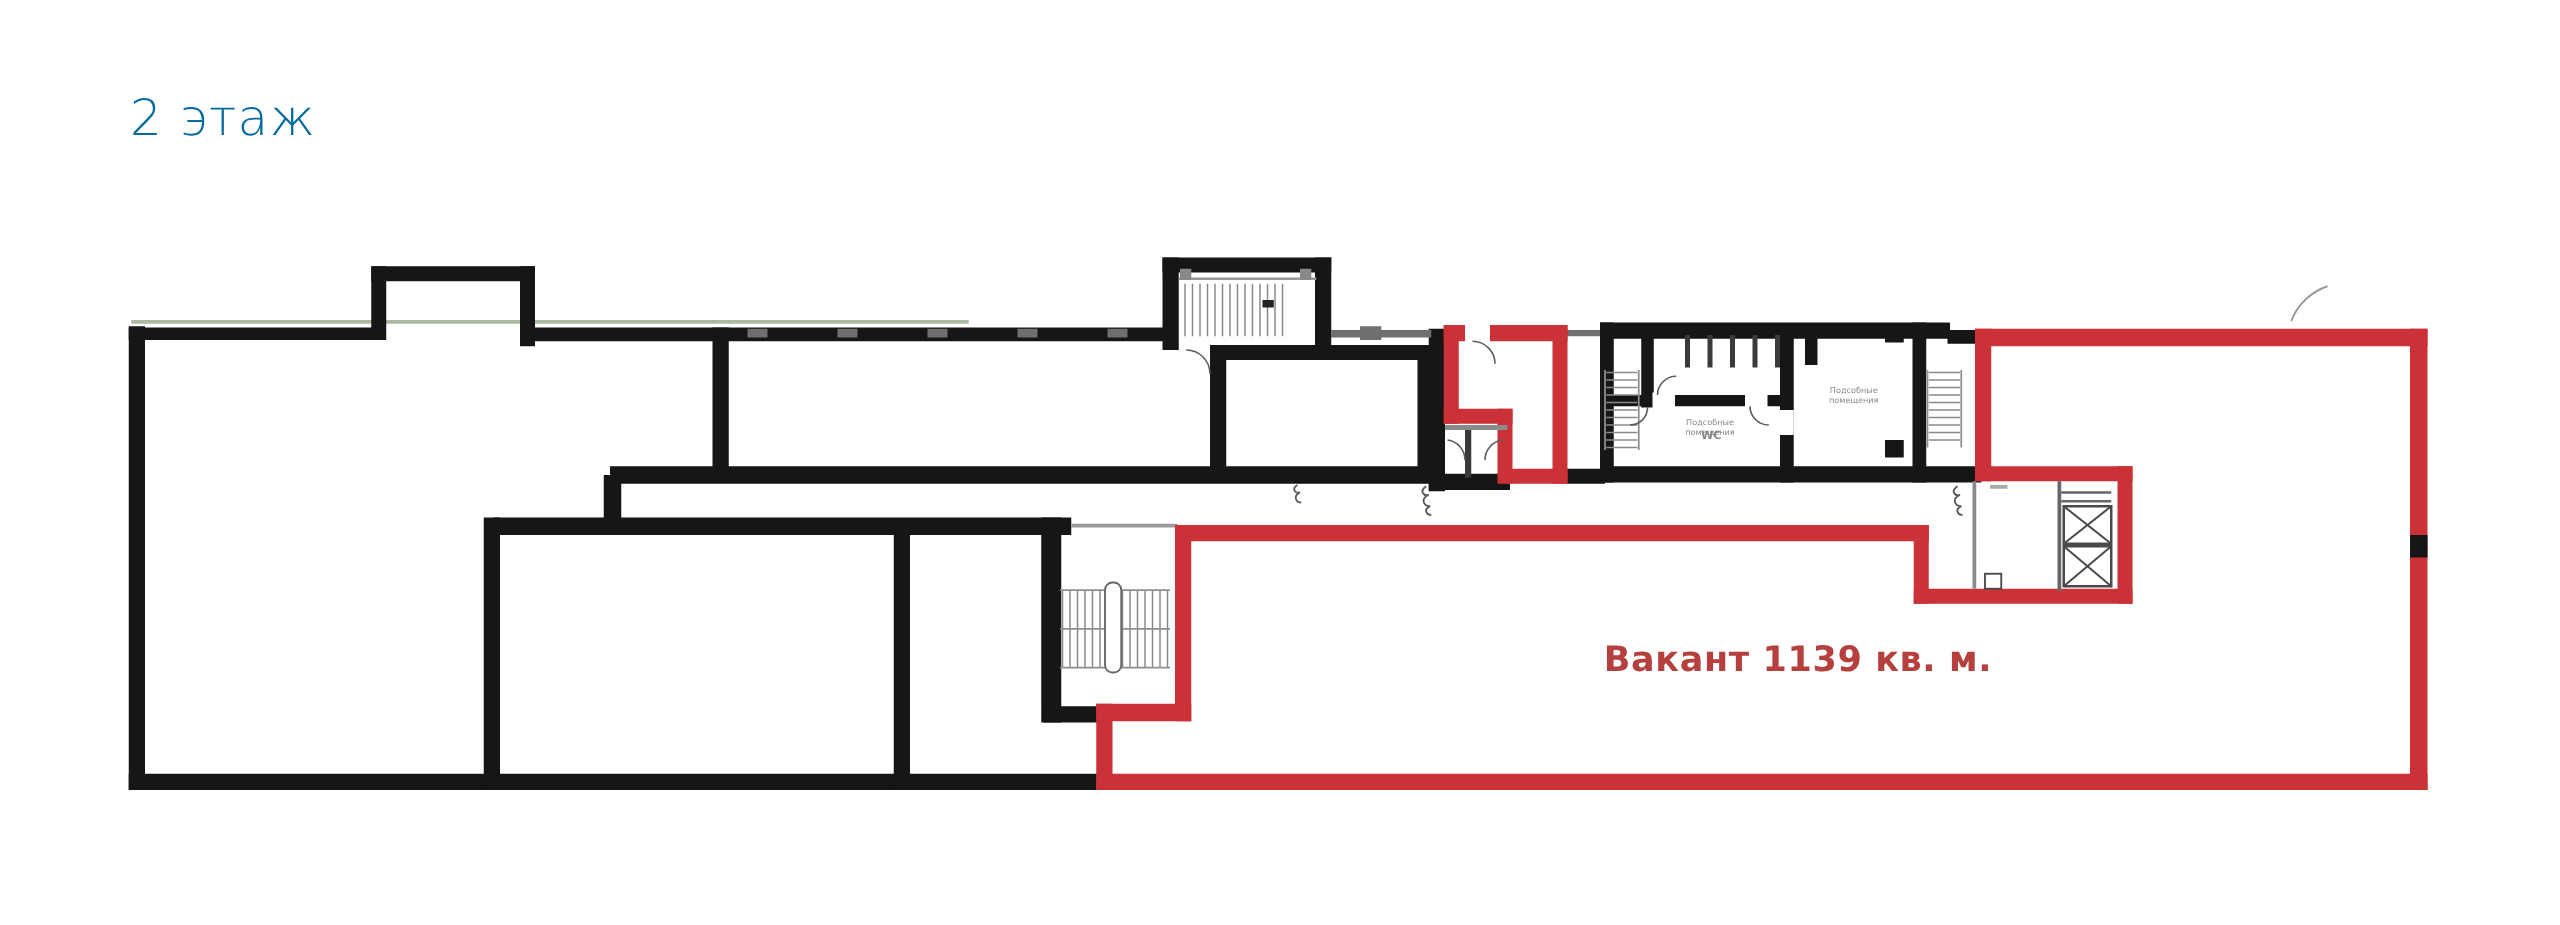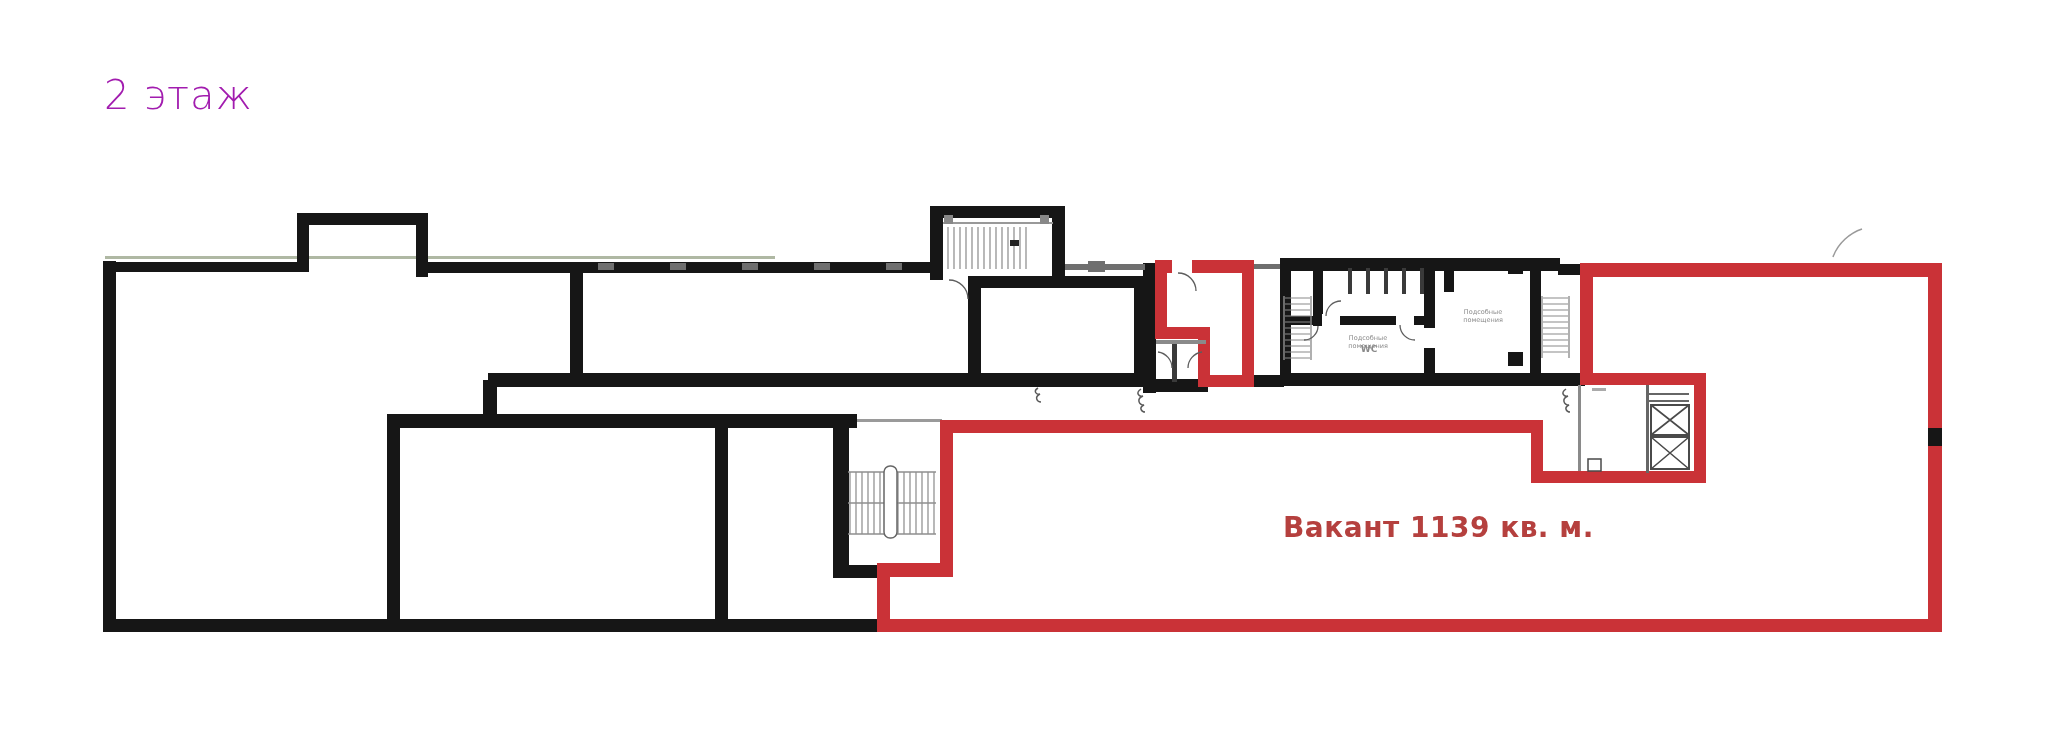--- a/index.html
+++ b/index.html
@@ -22,21 +22,21 @@
   .hatch{stroke:#8a8a8a;stroke-width:1.2;fill:none;}
   .rail{stroke:#8f8f8f;stroke-width:1.4;fill:none;}
   .arc{stroke:#5d5d5d;stroke-width:1.3;fill:none;}
   .zig{stroke:#5a5a5a;stroke-width:1.5;fill:none;}
   .squig{stroke:#9a9a9a;stroke-width:1.5;fill:none;}
   .box{fill:#ffffff;stroke:#4a4a4a;stroke-width:2;}
   .xline{stroke:#4a4a4a;stroke-width:1.6;fill:none;}
   .thinwall{fill:#8a8a8a;}
   .floor-title{
     position:absolute;left:104px;top:72px;font-size:40px;font-weight:300;
-    color:#a21caf;letter-spacing:1px;white-space:nowrap;
+    color:#0369a1;letter-spacing:1px;white-space:nowrap;
   }
   .vacant-label{
     position:absolute;left:1283px;top:511px;font-size:28px;font-weight:bold;
     color:var(--label-red);letter-spacing:0.5px;white-space:nowrap;text-align:right;
   }
   .room-label{
     position:absolute;color:var(--label-gray);text-align:center;
     line-height:1.18;
   }
   .lbl-wc{left:1345px;top:301px;width:48px;font-size:9px;font-weight:bold;margin-top:43px;}

